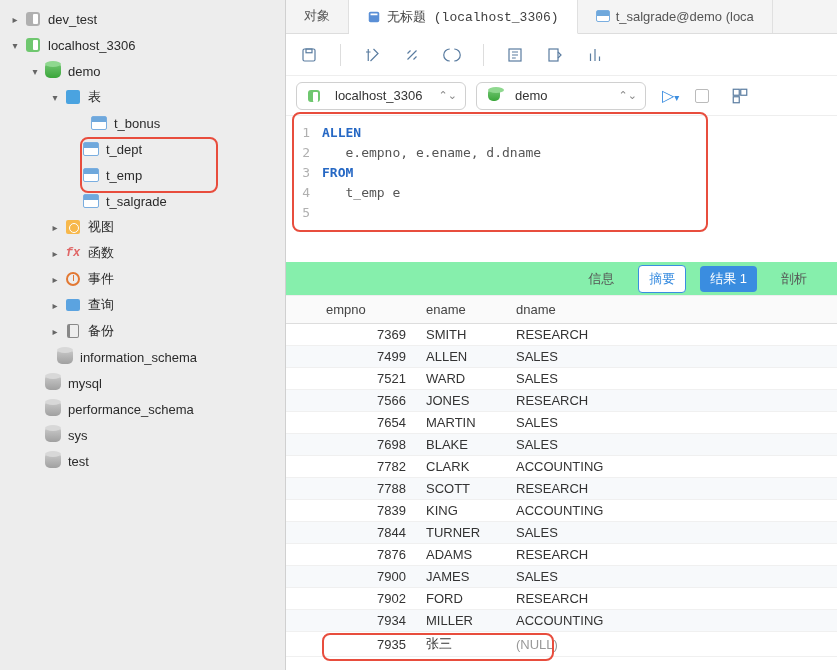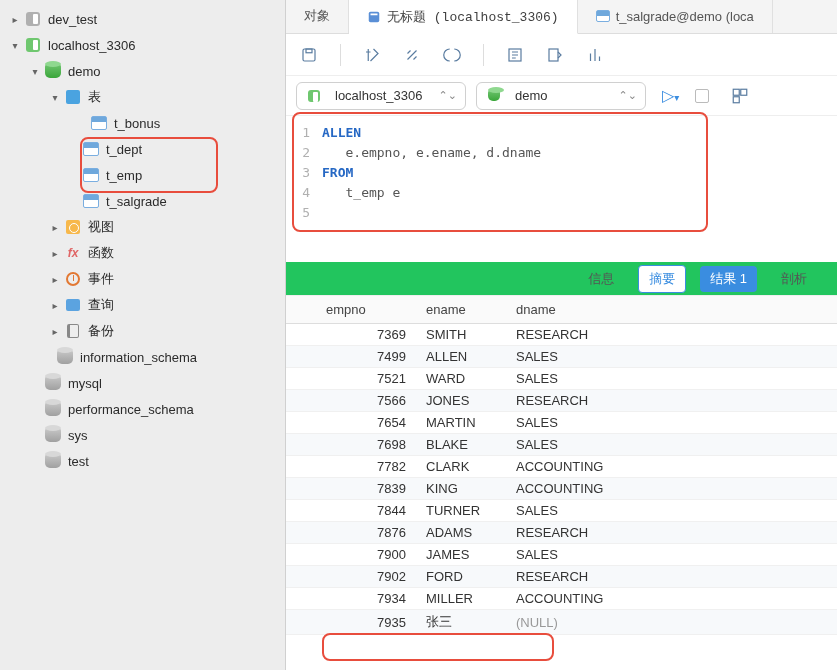--- a/index.html
+++ b/index.html
@@ -39,20 +39,21 @@
     color: #666;
     font-size: 10px;
   }
   .tree-icon {
     width: 18px;
     height: 18px;
     margin-right: 6px;
     display: inline-flex;
     align-items: center;
     justify-content: center;
+    font-family: Liberation Mono, monospace;
   }
   .tree-label { font-size: 13px; color: #2b2b2b; }
   .cylinder {
     width: 16px; height: 14px;
     background: linear-gradient(#c8c8c8,#a0a0a0);
     border-radius: 3px 3px 5px 5px;
     position: relative;
   }
   .cylinder::before {
     content:""; position:absolute; top:-3px; left:0; width:16px; height:6px;
@@ -177,21 +178,21 @@
   .code { white-space: pre; }
   .kw { color: #2668c4; font-weight: 600;}
   .ident { color: #555; }
   .result-tabs {
     display: flex;
     justify-content: flex-end;
     align-items: center;
     height: 34px;
     padding: 0 20px;
     gap: 14px;
-    background: #22c55e;
+    background: #86efac;
     border-bottom: 1px solid #eee;
   }
   .rtab { font-size:13px; color:#555; padding: 4px 10px; border-radius:4px;}
   .rtab.blue-border { background:#fff; border:1px solid #3a8de0; color:#3a8de0;}
   .rtab.blue-fill { background:#3a8de0; color:#fff;}
   .result-grid {
     flex:1;
     overflow:hidden;
     position:relative;
   }
@@ -528,20 +529,26 @@
             <td class="col-dname">SALES</td>
           </tr>
           <tr>
             <td style="width: 30px;"></td>
             <td class="col-empno">7782</td>
             <td class="col-ename">CLARK</td>
             <td class="col-dname">ACCOUNTING</td>
           </tr>
           <tr>
             <td style="width: 30px;"></td>
+            <td class="col-empno">7788</td>
+            <td class="col-ename">SCOTT</td>
+            <td class="col-dname">RESEARCH</td>
+          </tr>
+          <tr>
+            <td style="width: 30px;"></td>
             <td class="col-empno">7839</td>
             <td class="col-ename">KING</td>
             <td class="col-dname">ACCOUNTING</td>
           </tr>
           <tr>
             <td style="width: 30px;"></td>
             <td class="col-empno">7844</td>
             <td class="col-ename">TURNER</td>
             <td class="col-dname">SALES</td>
           </tr>

